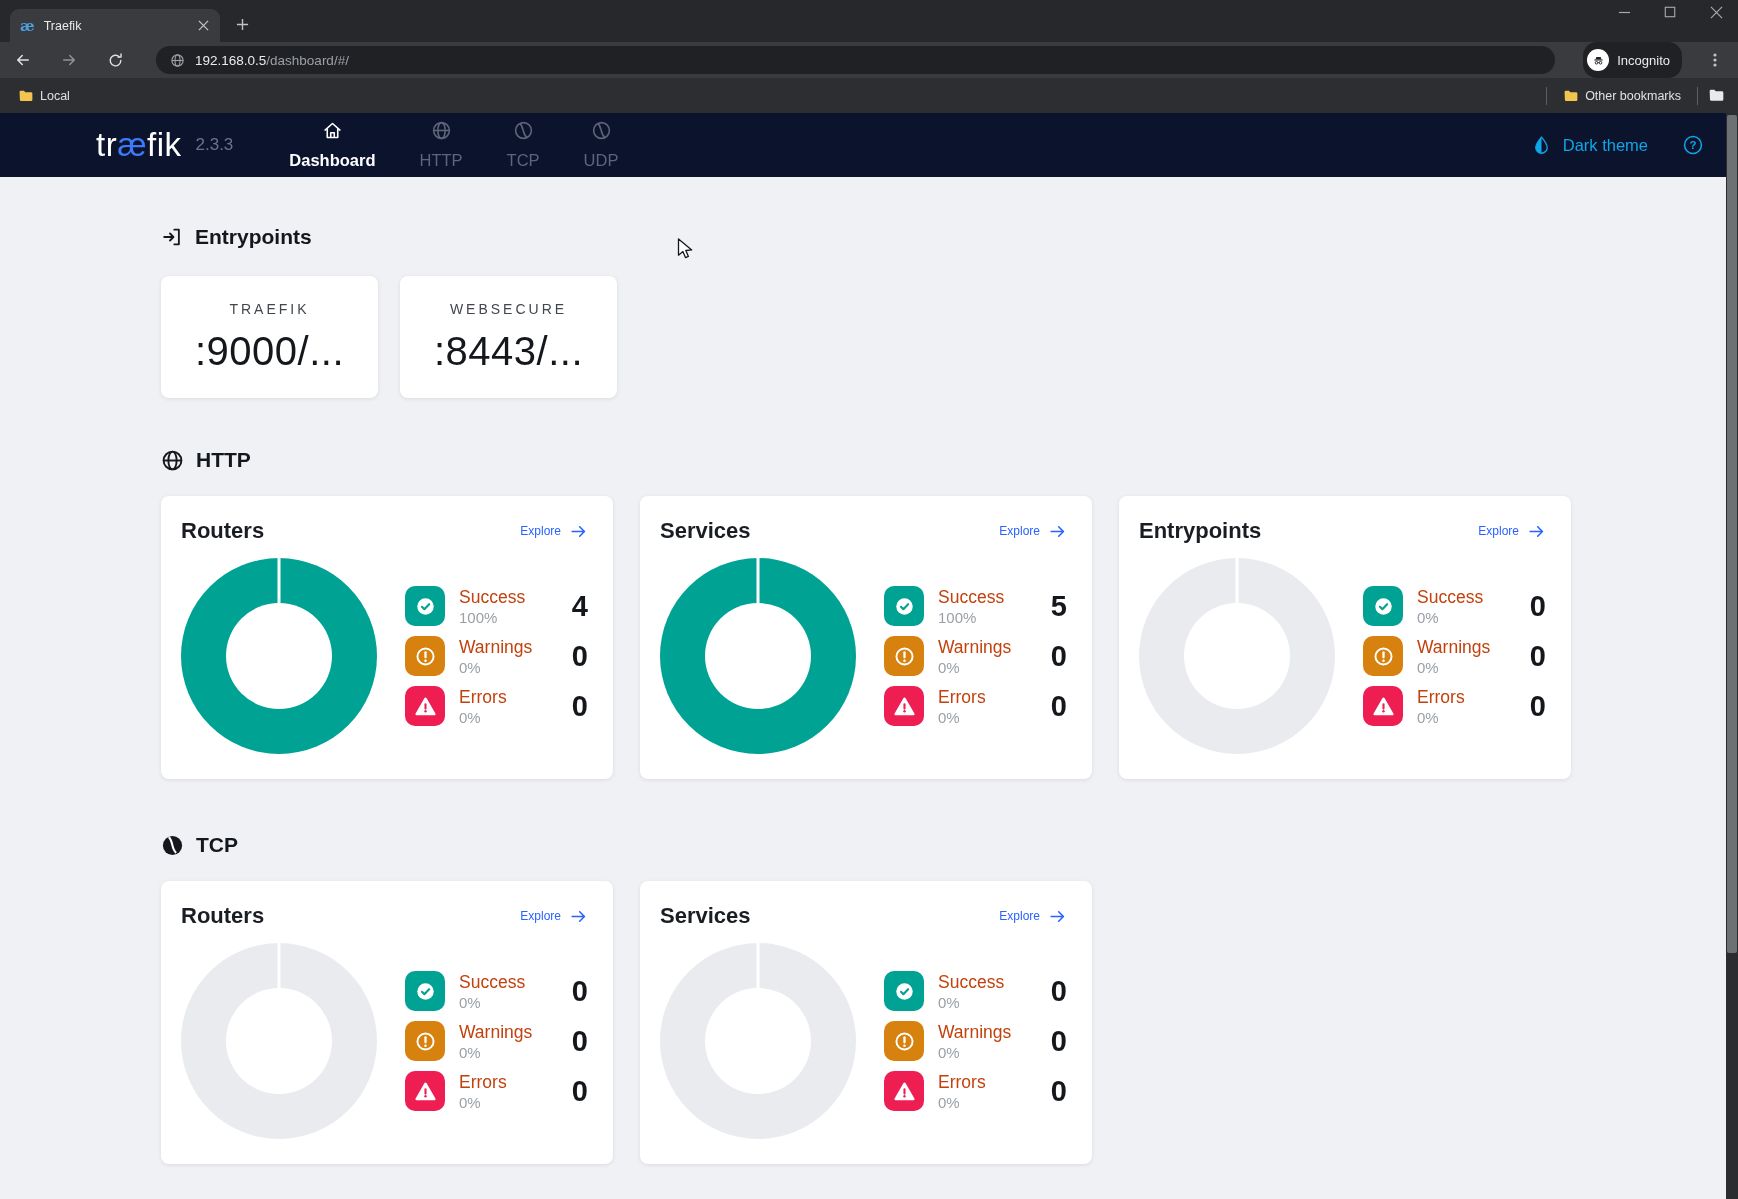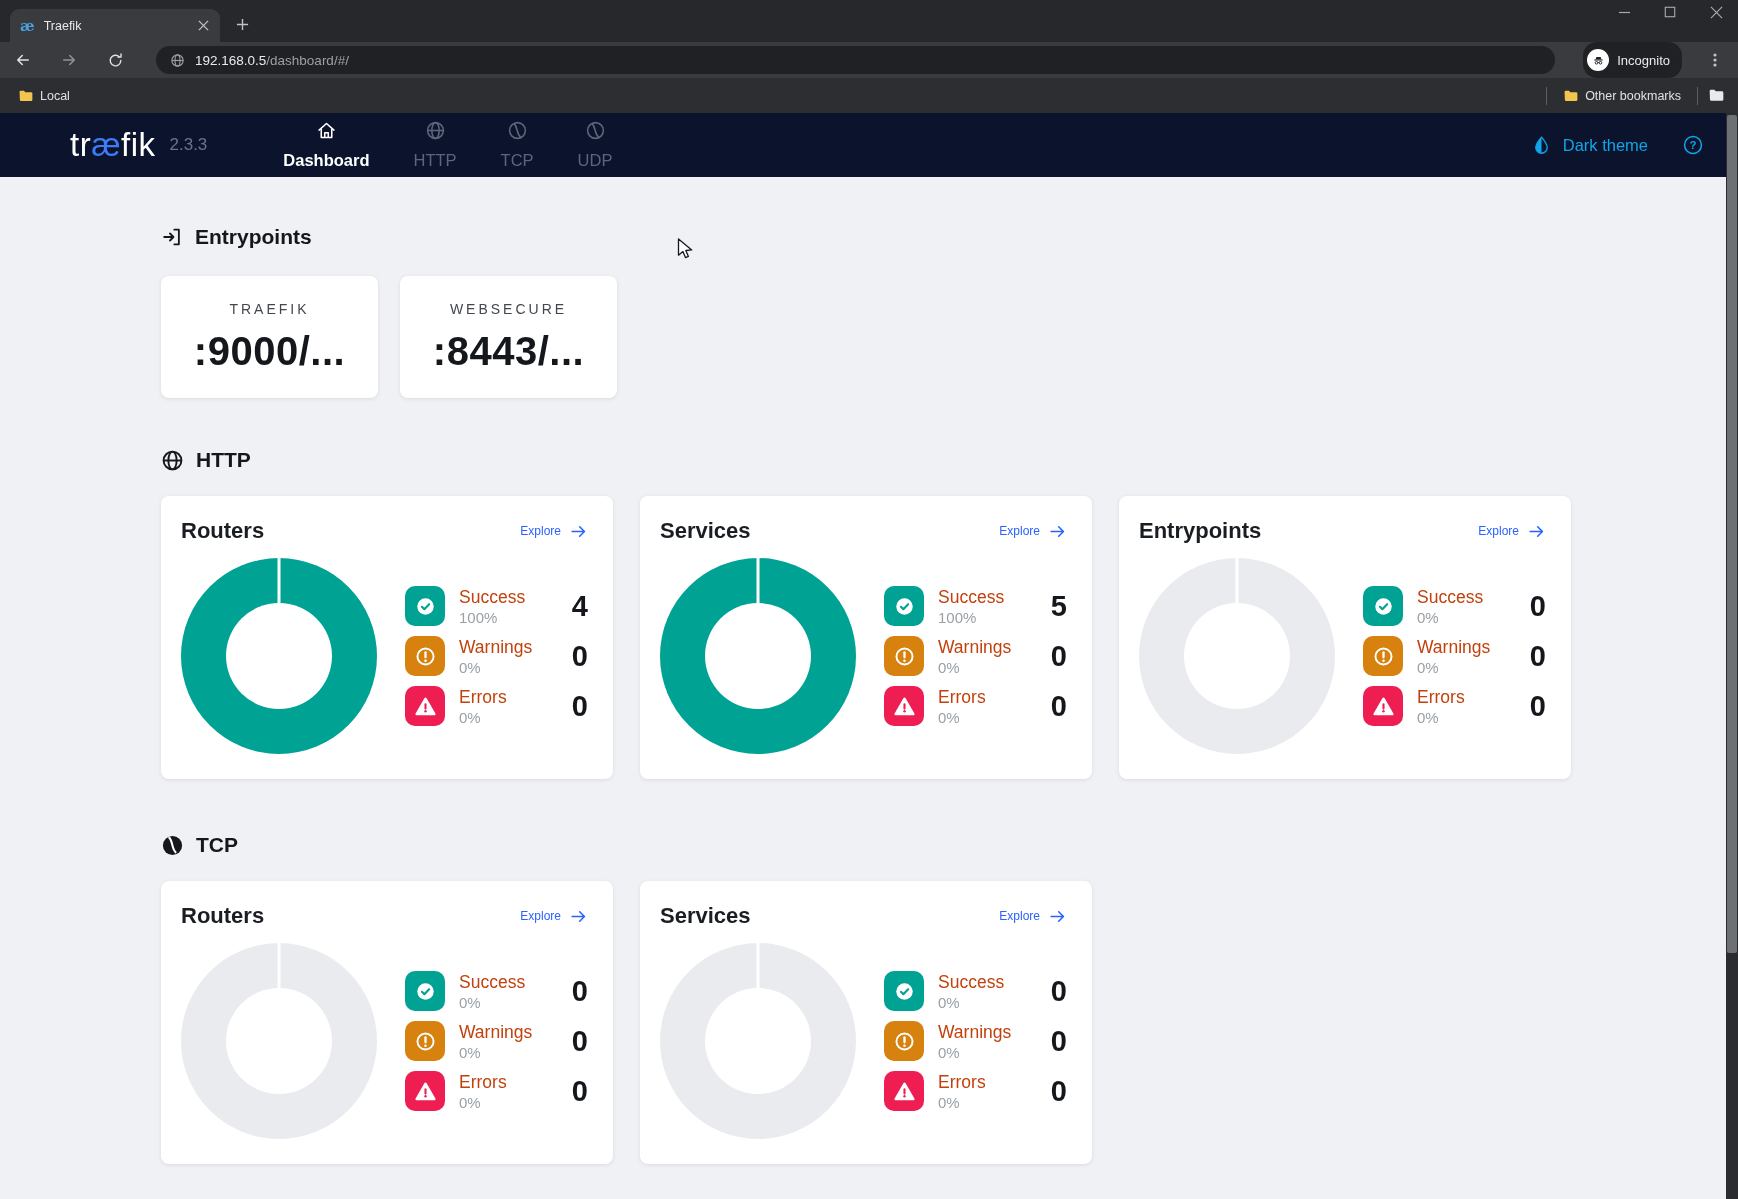--- a/index.html
+++ b/index.html
@@ -27,41 +27,41 @@
   .incog-circle { width:22px; height:22px; border-radius:50%; background:#fff; display:flex; align-items:center; justify-content:center; }
   .incog-label { color:#e8eaed; font-size:13px; }
   .menu-dots { width:26px; height:26px; display:flex; align-items:center; justify-content:center; color:#c0c3c7; }
 
   .bookmarks { height:35px; background:#2d2e31; display:flex; align-items:center; padding:0 12px; font-size:12.5px; color:#dfe1e5; }
   .bm-item { display:flex; align-items:center; gap:7px; padding:3px 6px; border-radius:4px; }
   .bm-right { margin-left:auto; display:flex; align-items:center; gap:10px; }
   .bm-sep { width:1px; height:18px; background:#5c5e62; }
 
   
-  .appbar { height:64px; background:#0c142d; display:flex; align-items:center; padding:0 34px 0 70px; }
+  .appbar { height:64px; background:#0c142d; display:flex; align-items:center; padding:0 34px 0 96px; }
   .logo { font-size:33px; font-weight:500; color:#fff; letter-spacing:.5px; }
   .logo .ae { color:#3d7bfa; }
-  .logo-version { font-size:17px; color:#6b7487; margin-left:14px; margin-right:76px; }
+  .logo-version { font-size:17px; color:#6b7487; margin-left:14px; margin-right:56px; }
   .appnav { display:flex; align-items:center; gap:44px; }
   .appnav-item { display:flex; align-items:center; gap:10px; font-size:16.5px; color:#5d6578;flex-direction:column; }
   .appnav-item.active { color:#fff; font-weight:bold; }
   .appbar-right { margin-left:auto; display:flex; align-items:center; gap:34px; color:#0ea5e9; }
   .theme-toggle { display:flex; align-items:center; gap:12px; font-size:16.5px; }
 
   
   .content { padding:0 0 0 161px; }
   .sec-head { display:flex; align-items:center; gap:12px; font-size:21px; font-weight:bold; color:#14171c; }
   .sec-head--entry { padding-top:48px; }
   .sec-head--http { margin-top:50px; }
   .sec-head--tcp { margin-top:54px; }
 
   .entry-row { display:flex; gap:22px; margin-top:27px; }
   .entry-card { width:217px; height:122px; background:#fff; border-radius:8px; box-shadow:0 1px 4px rgba(0,0,0,.09); display:flex; flex-direction:column; align-items:center; justify-content:center; gap:12px; }
   .entry-name { font-size:14px; font-weight:500; letter-spacing:3px; color:#42474d; }
-  .entry-port { font-size:40px; font-weight:bold; color:#14171c; letter-spacing:.5px; }
+  .entry-port { font-size:40px; font-weight:normal; color:#14171c; letter-spacing:.5px; }
 
   .panel-row { display:flex; gap:27px; margin-top:24px; }
   .panel { width:452px; height:283px; background:#fff; border-radius:8px; box-shadow:0 1px 4px rgba(0,0,0,.09); padding:22px 25px 20px 20px; }
   .panel-head { display:flex; align-items:center; justify-content:space-between; }
   .panel-title { font-size:22px; font-weight:bold; color:#1a1d22; }
   .explore { display:flex; align-items:center; gap:8px; color:var(--explore-blue,#2962ff); font-size:12px; cursor:pointer; }
   .panel-body { display:flex; align-items:center; margin-top:14px; }
 
   .donut { width:196px; height:196px; border-radius:50%; position:relative; flex:none; }
   .donut--full { background:var(--teal,#00a294); }

